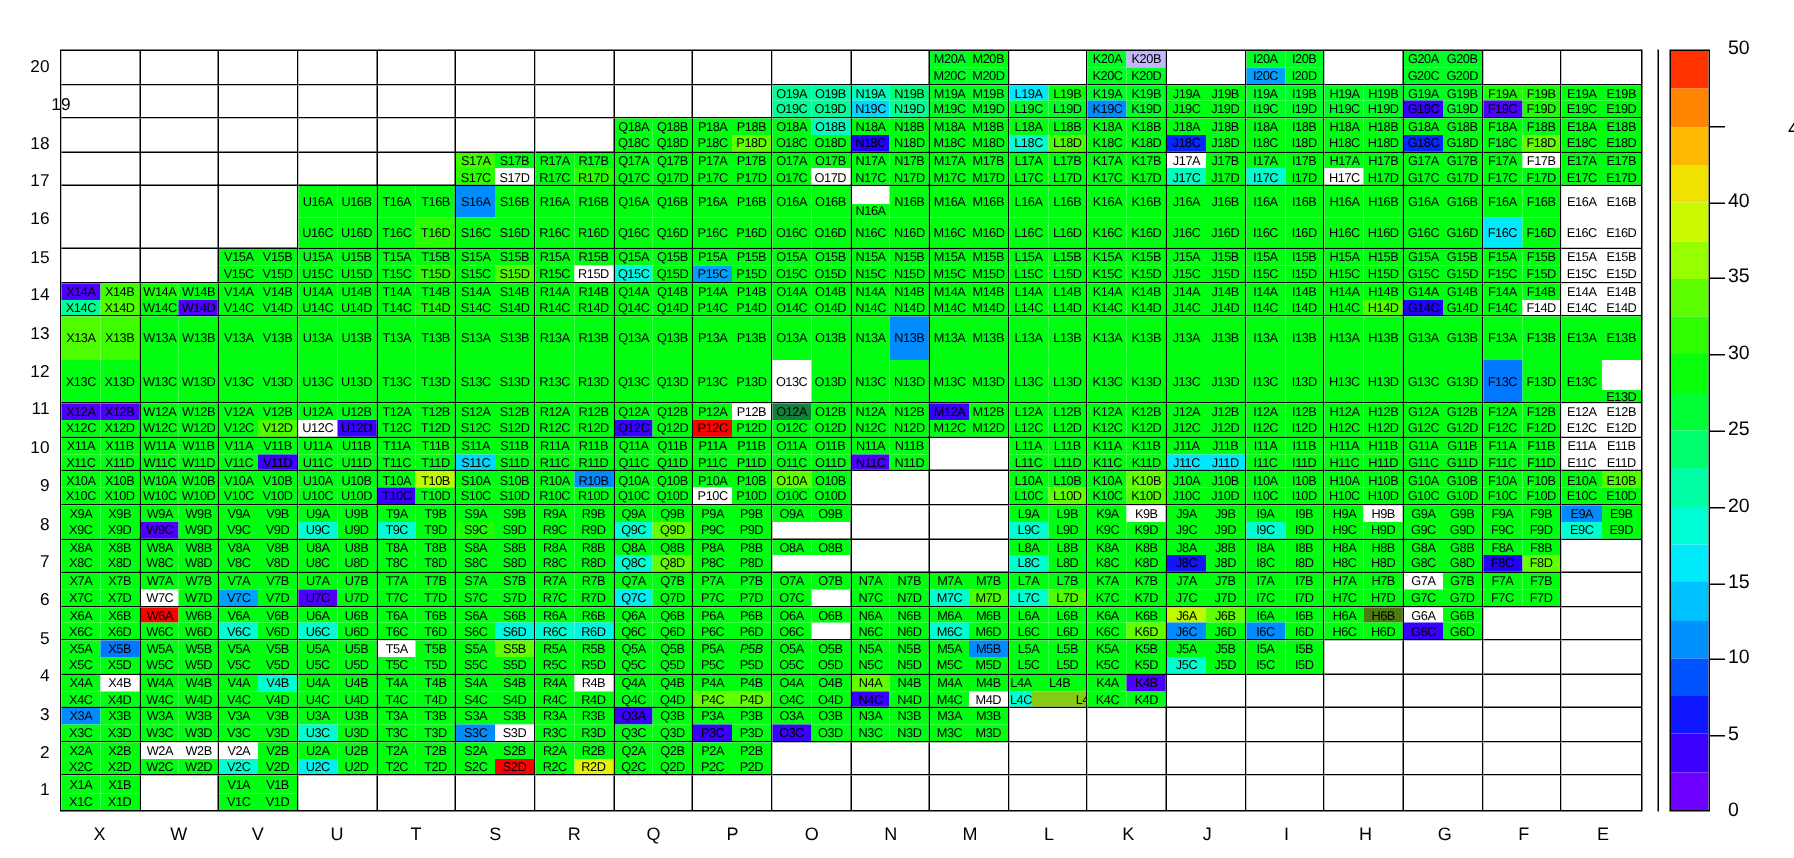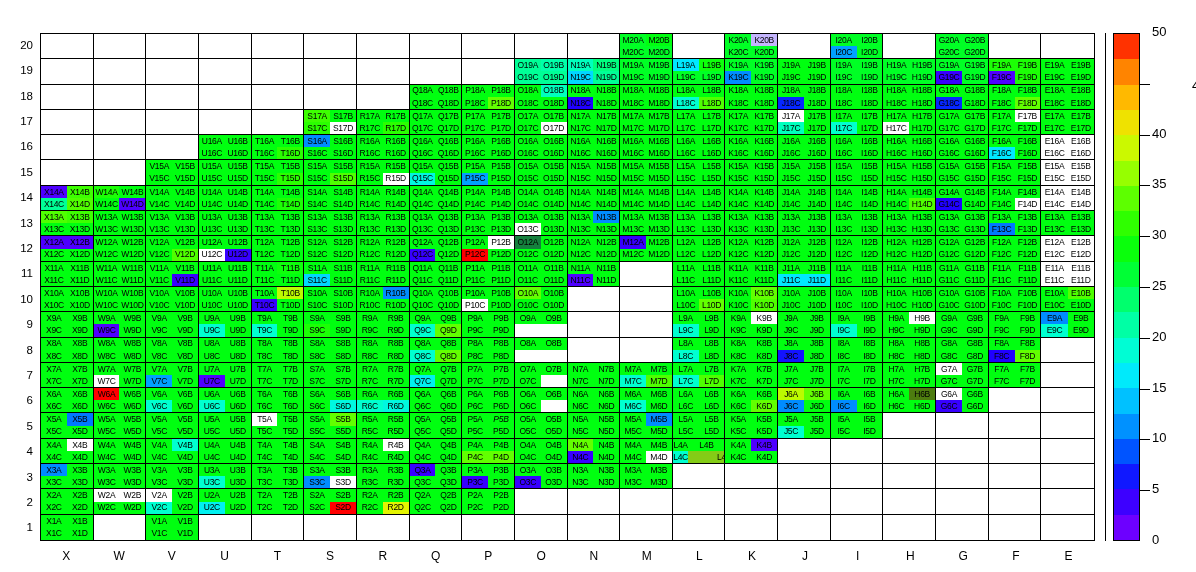--- a/index.html
+++ b/index.html
@@ -604,21 +604,21 @@
           <div class="sub" title="P16C" style="background: rgb(0, 255, 16);">P16C</div>
           <div class="sub" title="P16D" style="background: rgb(0, 255, 16);">P16D</div>
         </div>
         <div class="bigcell">
           <div class="sub" title="O16A" style="background: rgb(0, 255, 16);">O16A</div>
           <div class="sub" title="O16B" style="background: rgb(0, 255, 16);">O16B</div>
           <div class="sub" title="O16C" style="background: rgb(0, 255, 16);">O16C</div>
           <div class="sub" title="O16D" style="background: rgb(0, 255, 16);">O16D</div>
         </div>
         <div class="bigcell">
-          <div class="sub" title="N16A" style="background: rgb(0, 255, 16);">N16A</div>
+          <div class="sub" title="N16A" style="background: rgb(0, 255, 16); margin-top: 12px;">N16A</div>
           <div class="sub" title="N16B" style="background: rgb(0, 255, 16);">N16B</div>
           <div class="sub" title="N16C" style="background: rgb(0, 255, 16);">N16C</div>
           <div class="sub" title="N16D" style="background: rgb(0, 255, 16);">N16D</div>
         </div>
         <div class="bigcell">
           <div class="sub" title="M16A" style="background: rgb(0, 255, 16);">M16A</div>
           <div class="sub" title="M16B" style="background: rgb(0, 255, 16);">M16B</div>
           <div class="sub" title="M16C" style="background: rgb(0, 255, 16);">M16C</div>
           <div class="sub" title="M16D" style="background: rgb(0, 255, 16);">M16D</div>
         </div>
@@ -1021,21 +1021,21 @@
         <div class="bigcell">
           <div class="sub" title="F13A" style="background: rgb(0, 255, 16);">F13A</div>
           <div class="sub" title="F13B" style="background: rgb(0, 255, 16);">F13B</div>
           <div class="sub" title="F13C" style="background: rgb(0, 120, 255);">F13C</div>
           <div class="sub" title="F13D" style="background: rgb(0, 255, 16);">F13D</div>
         </div>
         <div class="bigcell lastcol">
           <div class="sub" title="E13A" style="background: rgb(0, 255, 16);">E13A</div>
           <div class="sub" title="E13B" style="background: rgb(0, 255, 16);">E13B</div>
           <div class="sub" title="E13C" style="background: rgb(0, 255, 16);">E13C</div>
-          <div class="sub" title="E13D" style="background: rgb(0, 255, 16);">E13D</div>
+          <div class="sub" title="E13D" style="background: rgb(0, 255, 16); margin-top: 20px;">E13D</div>
         </div>
         <div class="bigcell">
           <div class="sub" title="X12A" style="background: rgb(78, 0, 255);">X12A</div>
           <div class="sub" title="X12B" style="background: rgb(78, 0, 255);">X12B</div>
           <div class="sub" title="X12C" style="background: rgb(0, 255, 16);">X12C</div>
           <div class="sub" title="X12D" style="background: rgb(0, 255, 16);">X12D</div>
         </div>
         <div class="bigcell">
           <div class="sub" title="W12A" style="background: rgb(0, 255, 16);">W12A</div>
           <div class="sub" title="W12B" style="background: rgb(0, 255, 16);">W12B</div>
@@ -2468,21 +2468,21 @@
           <div class="sub empty"></div>
           <div class="sub empty"></div>
           <div class="sub empty"></div>
           <div class="sub empty"></div>
         </div>
       </div>
   </div>
 
   <div id="yaxis-labels">
       <div class="ylab" style="top: 38.7px;">20</div>
-      <div class="ylab" style="top: 64.1px;">19</div>
+      <div class="ylab" style="top: 64.1px; padding-left: 14px;">19</div>
       <div class="ylab" style="top: 89.5px;">18</div>
       <div class="ylab" style="top: 114.9px;">17</div>
       <div class="ylab" style="top: 140.3px;">16</div>
       <div class="ylab" style="top: 165.7px;">15</div>
       <div class="ylab" style="top: 191.1px;">14</div>
       <div class="ylab" style="top: 216.5px;">13</div>
       <div class="ylab" style="top: 241.9px;">12</div>
       <div class="ylab" style="top: 267.3px;">11</div>
       <div class="ylab" style="top: 292.7px;">10</div>
       <div class="ylab" style="top: 318.1px;">9</div>

